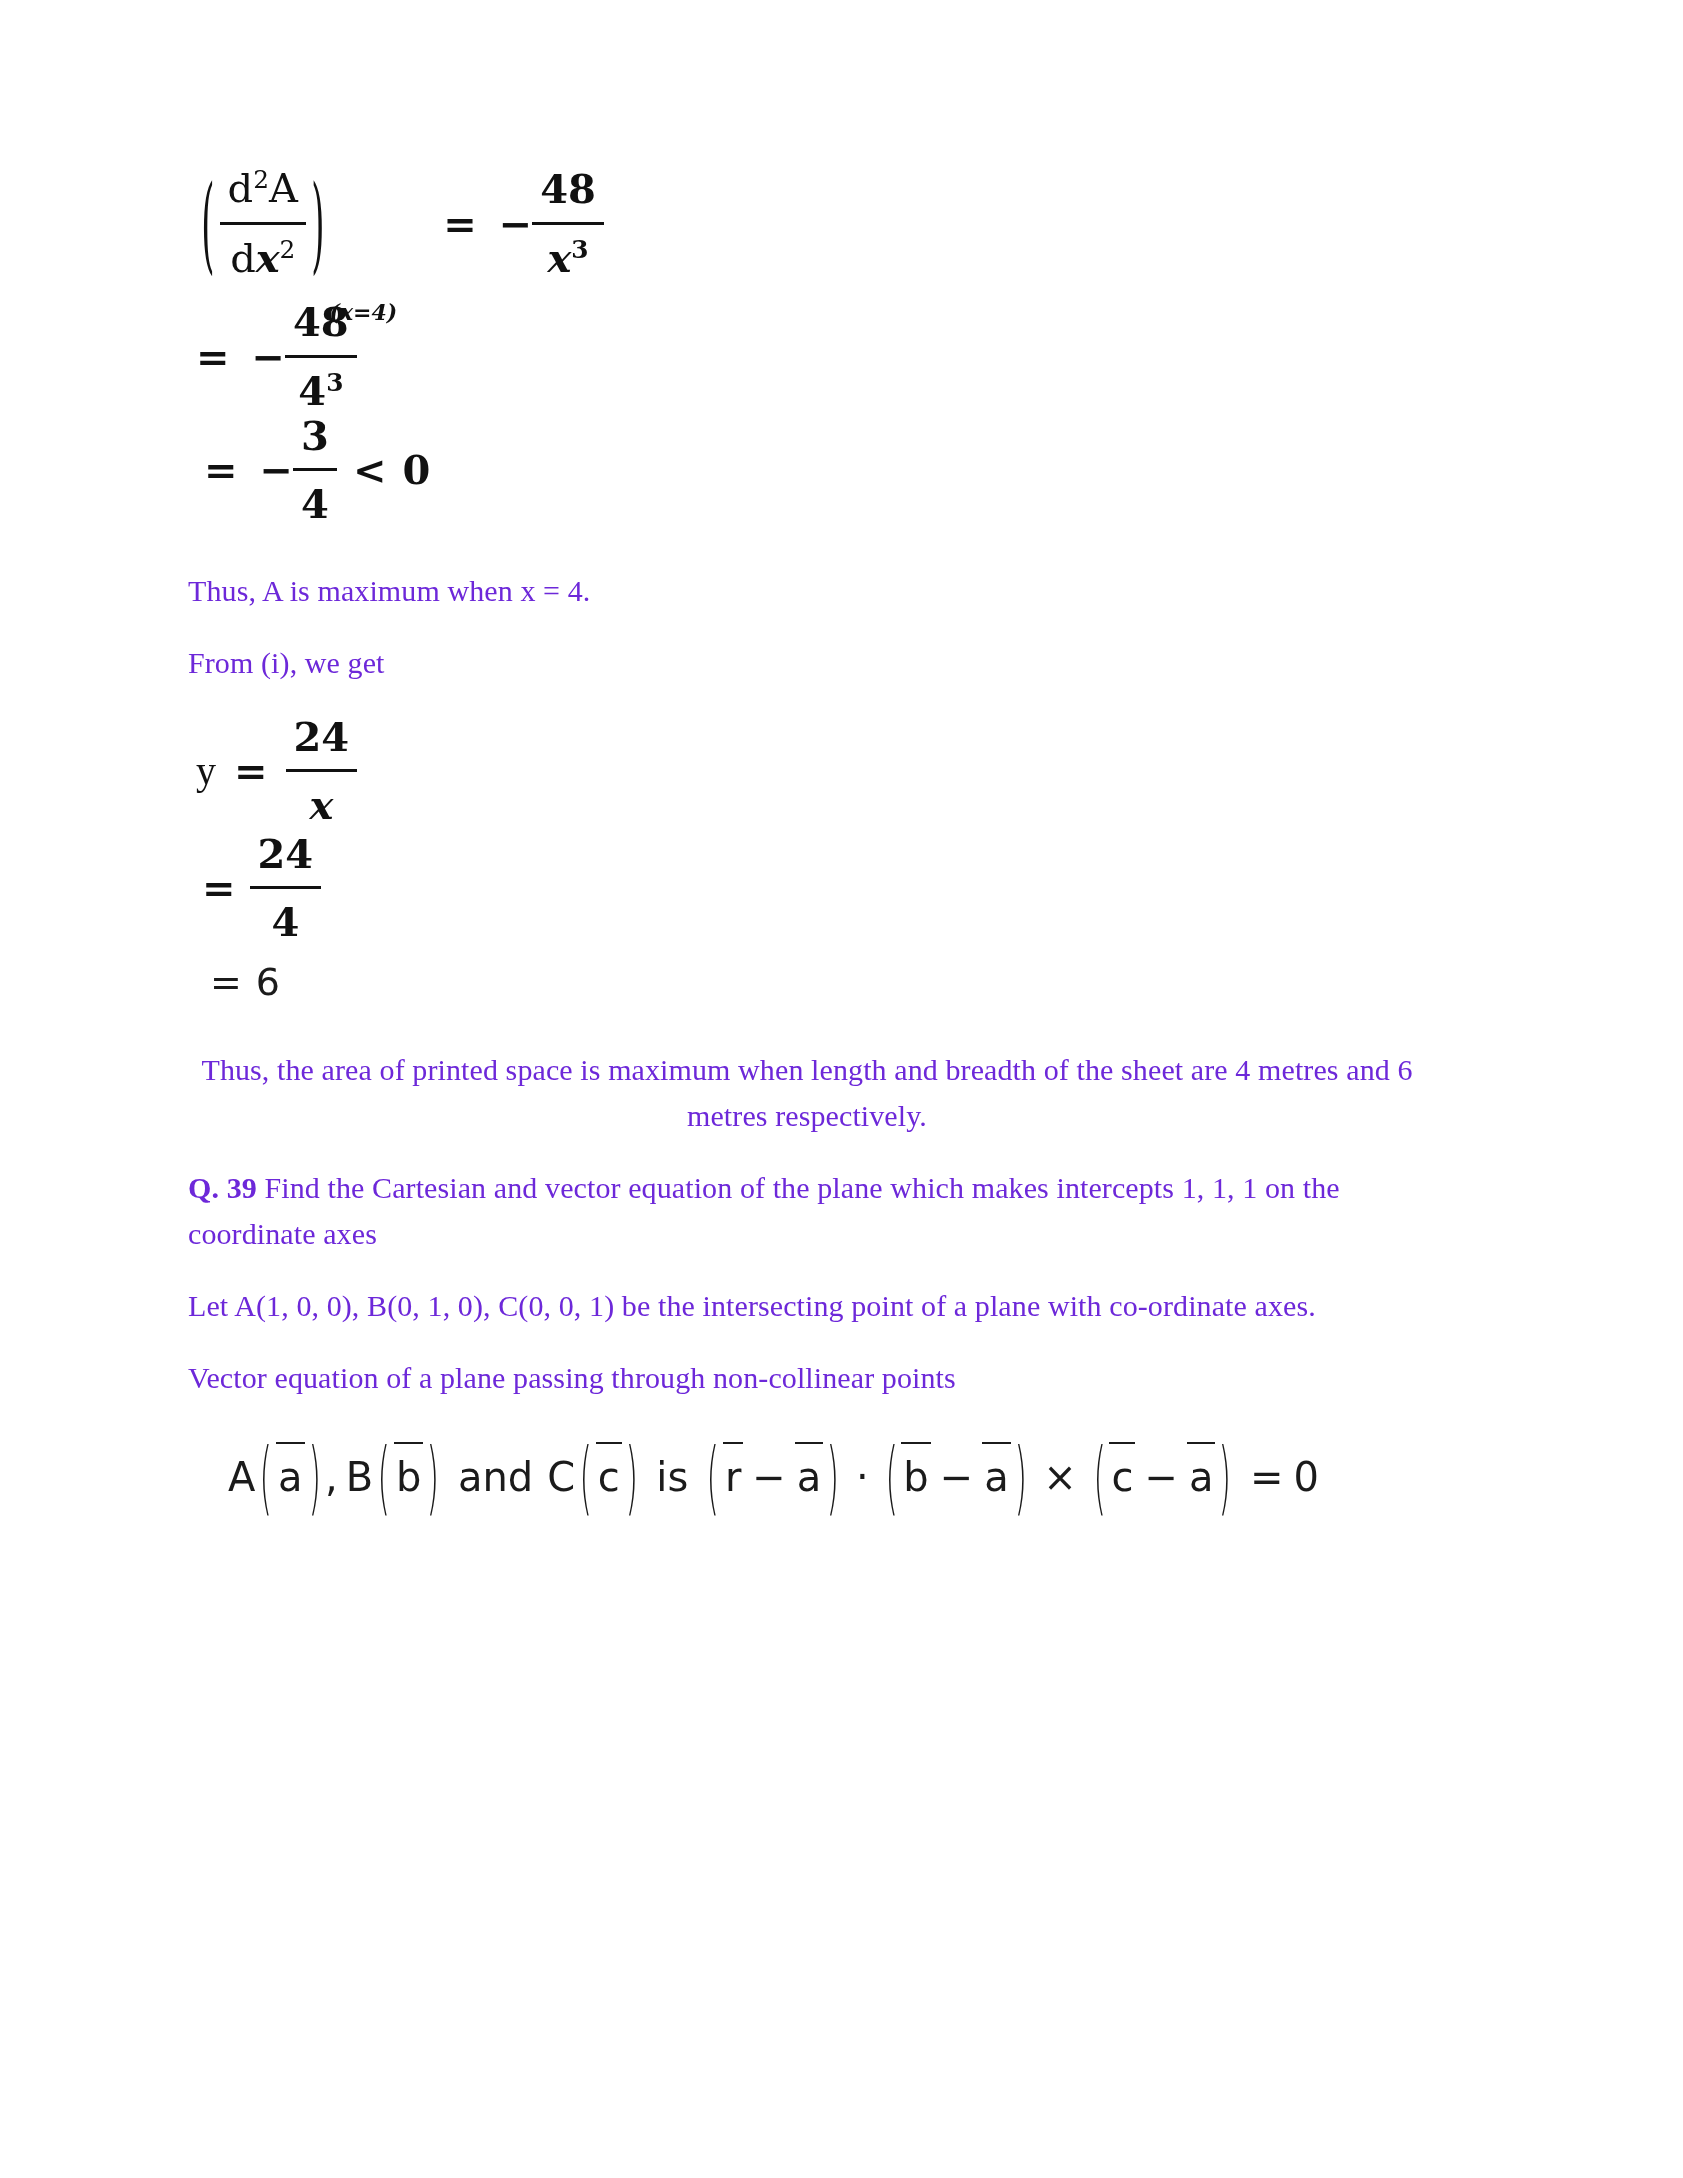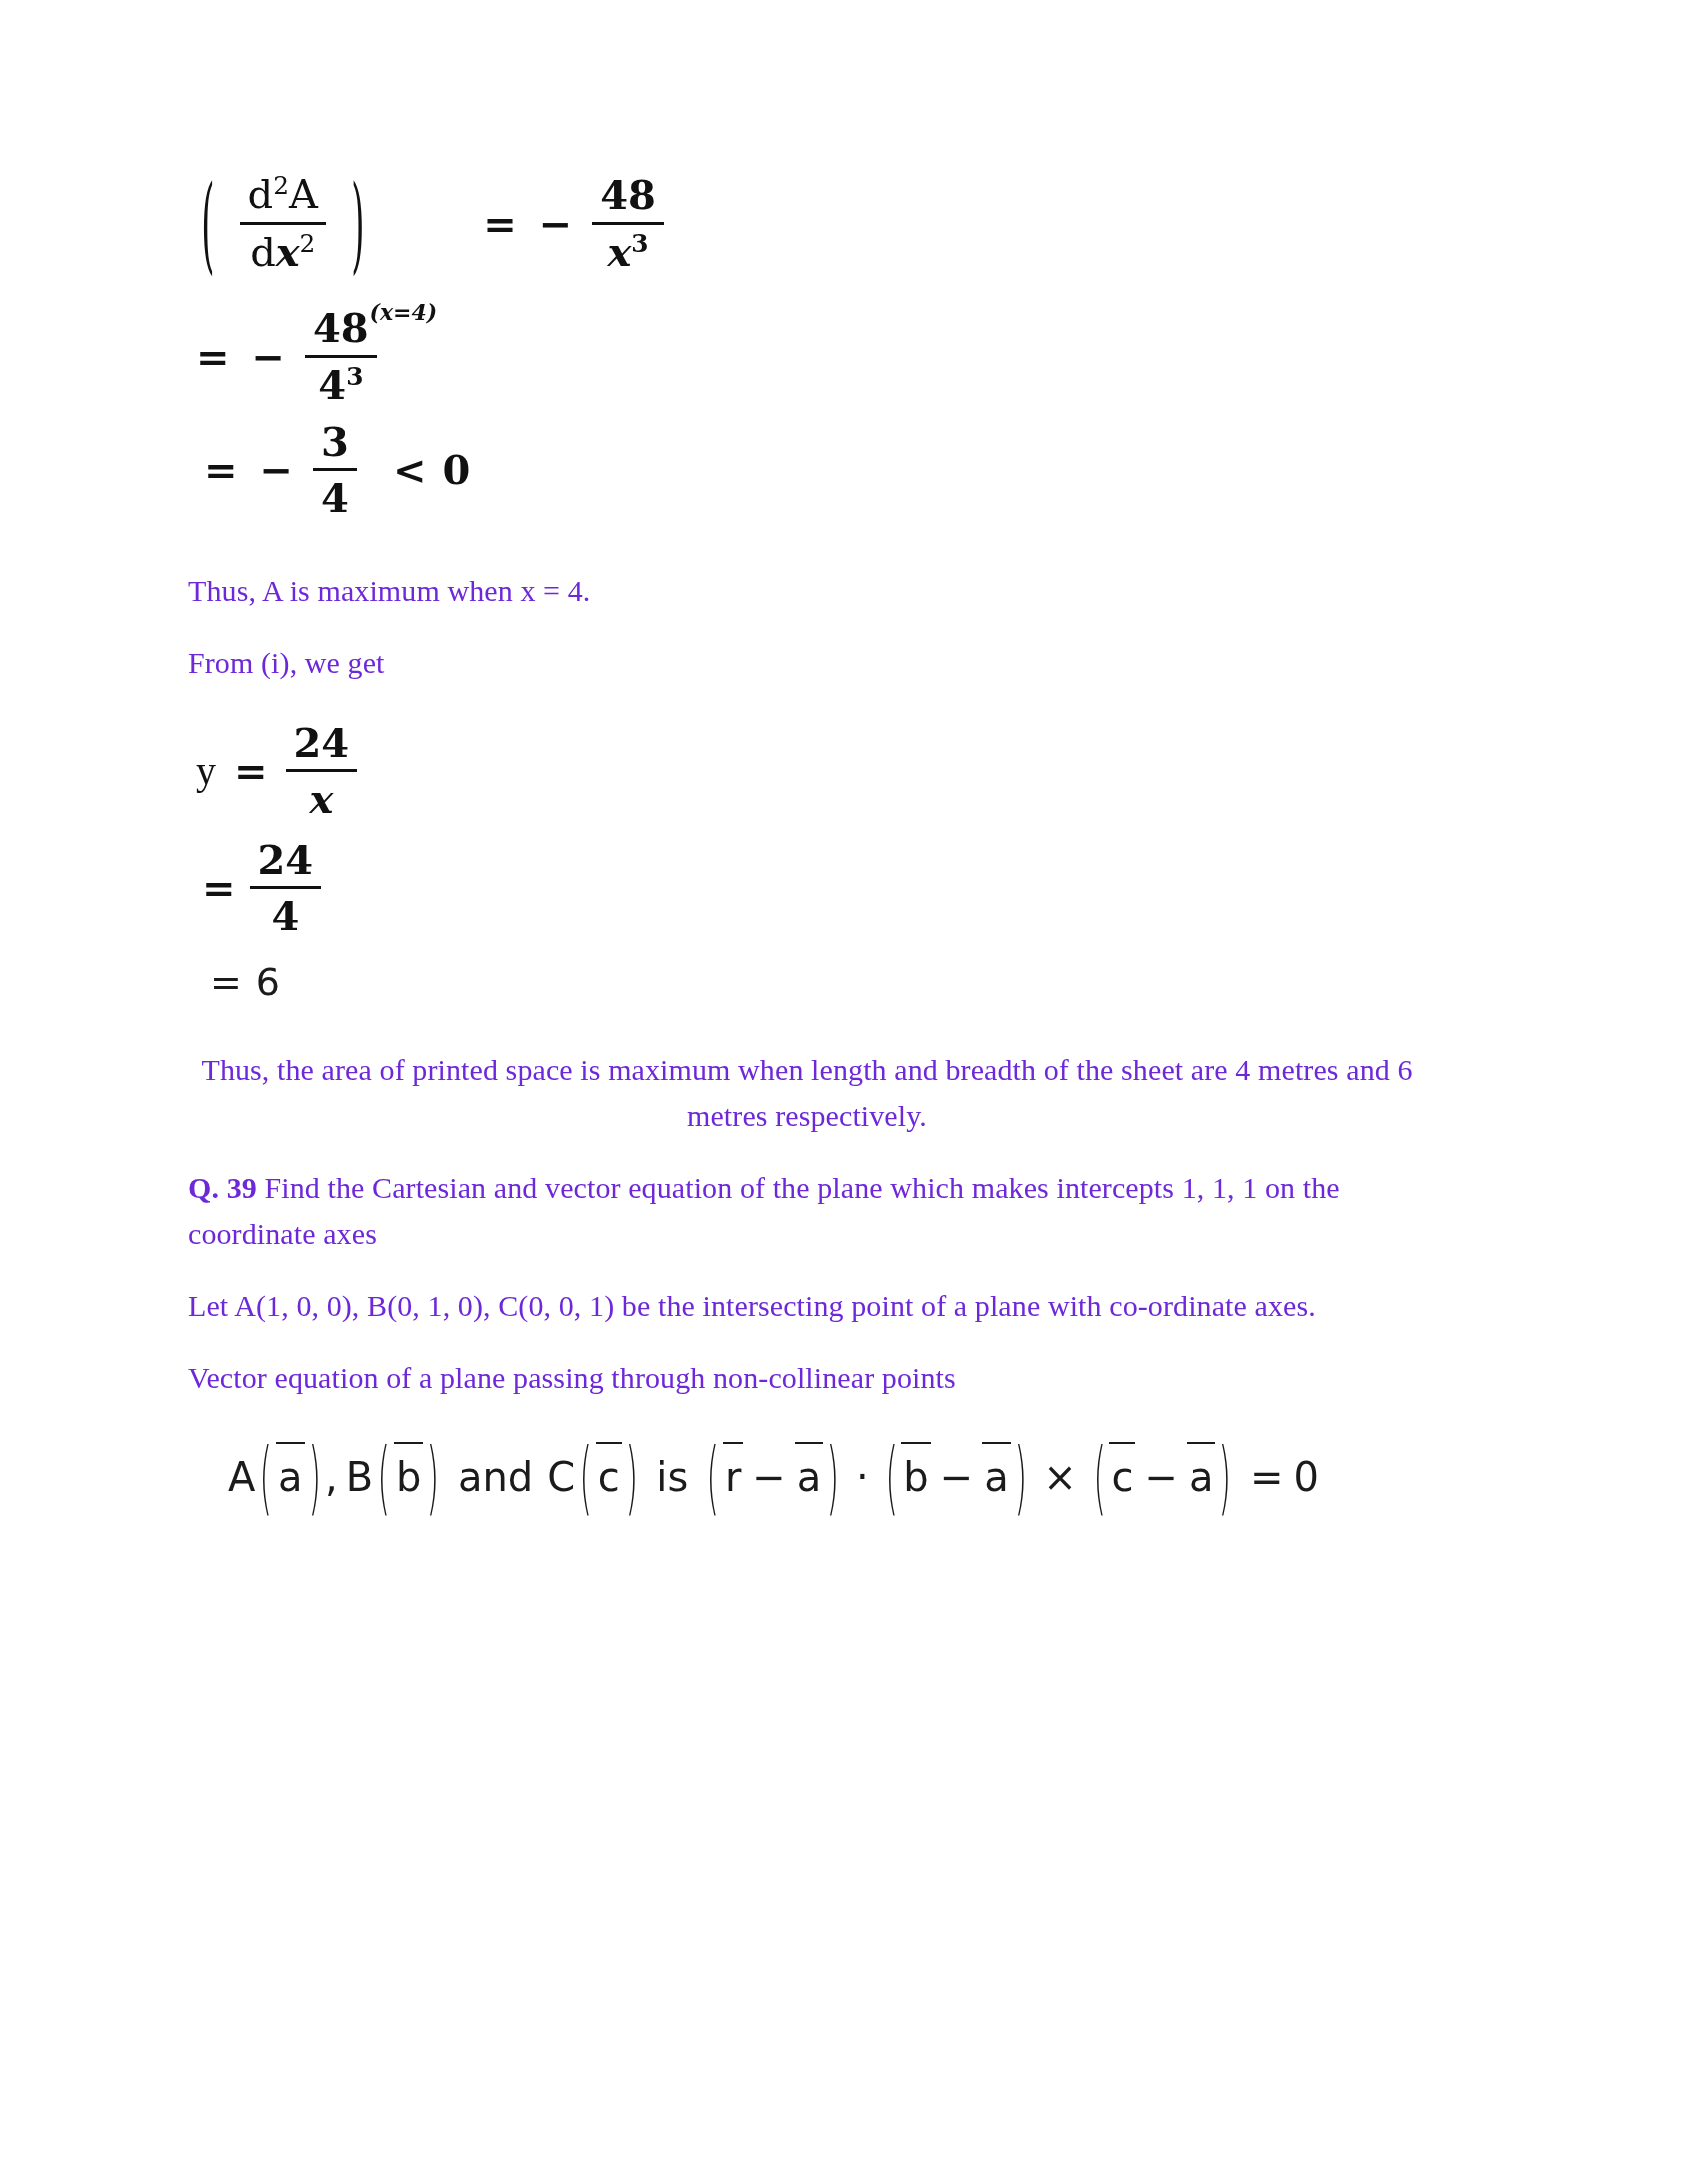--- a/index.html
+++ b/index.html
@@ -61,21 +61,22 @@
   .mrm {           
     font-style: normal;
   }
 
   
   .frac {
     display: inline-flex;
     flex-direction: column;
     align-items: center;
     vertical-align: middle;
-    margin: 0 20px;
+    margin: 0 0;
+    gap: 6px;
   }
   .frac .num, .frac .den {
     display: block;
     text-align: center;
     padding: 0 8px;
     line-height: 1.08;
   }
   .frac .bar {
     display: block;
     width: 100%;

